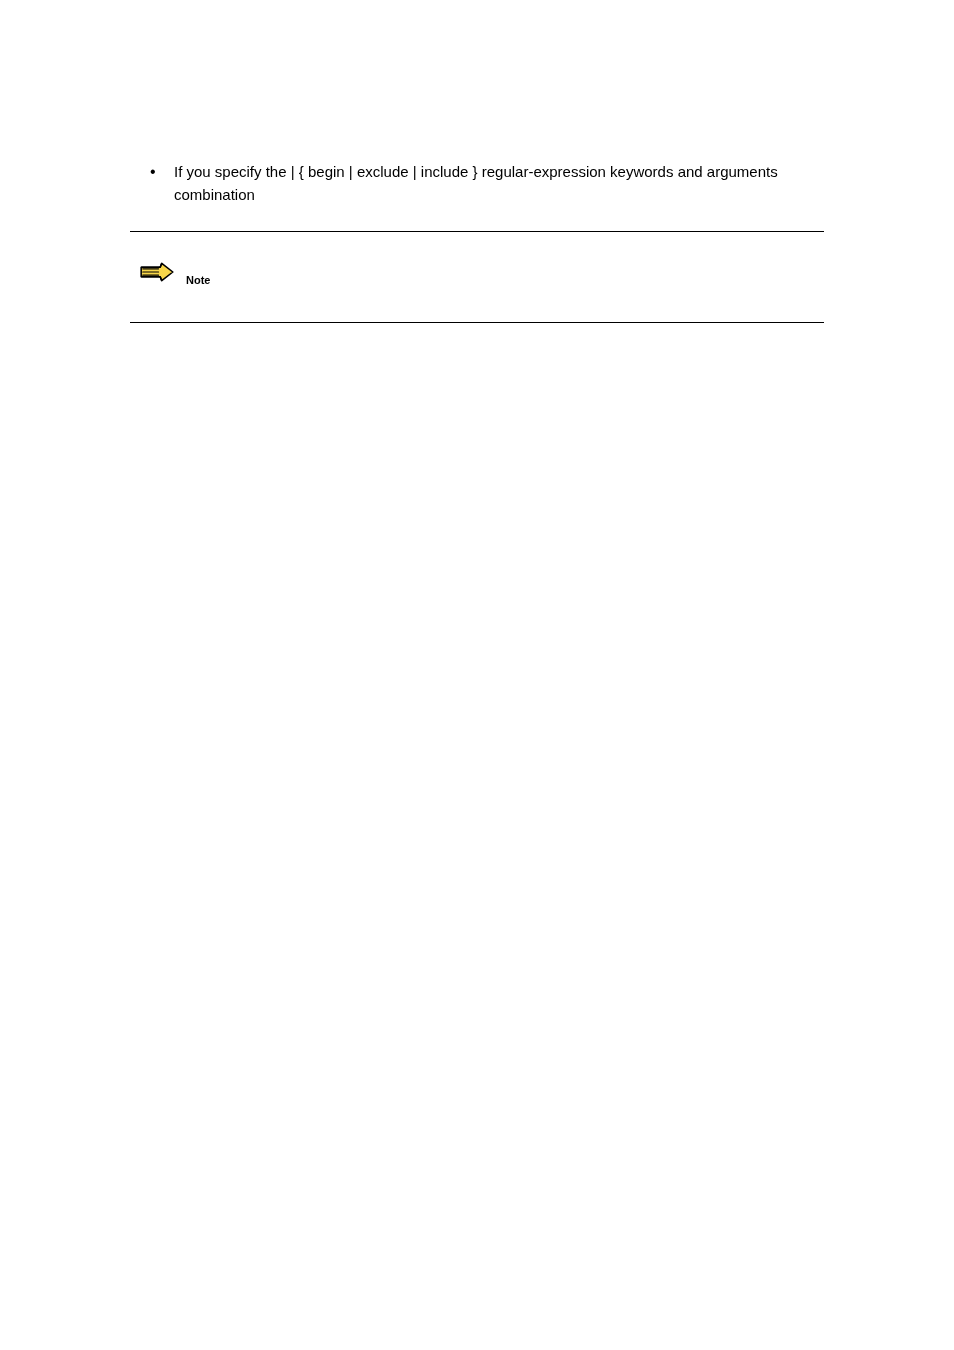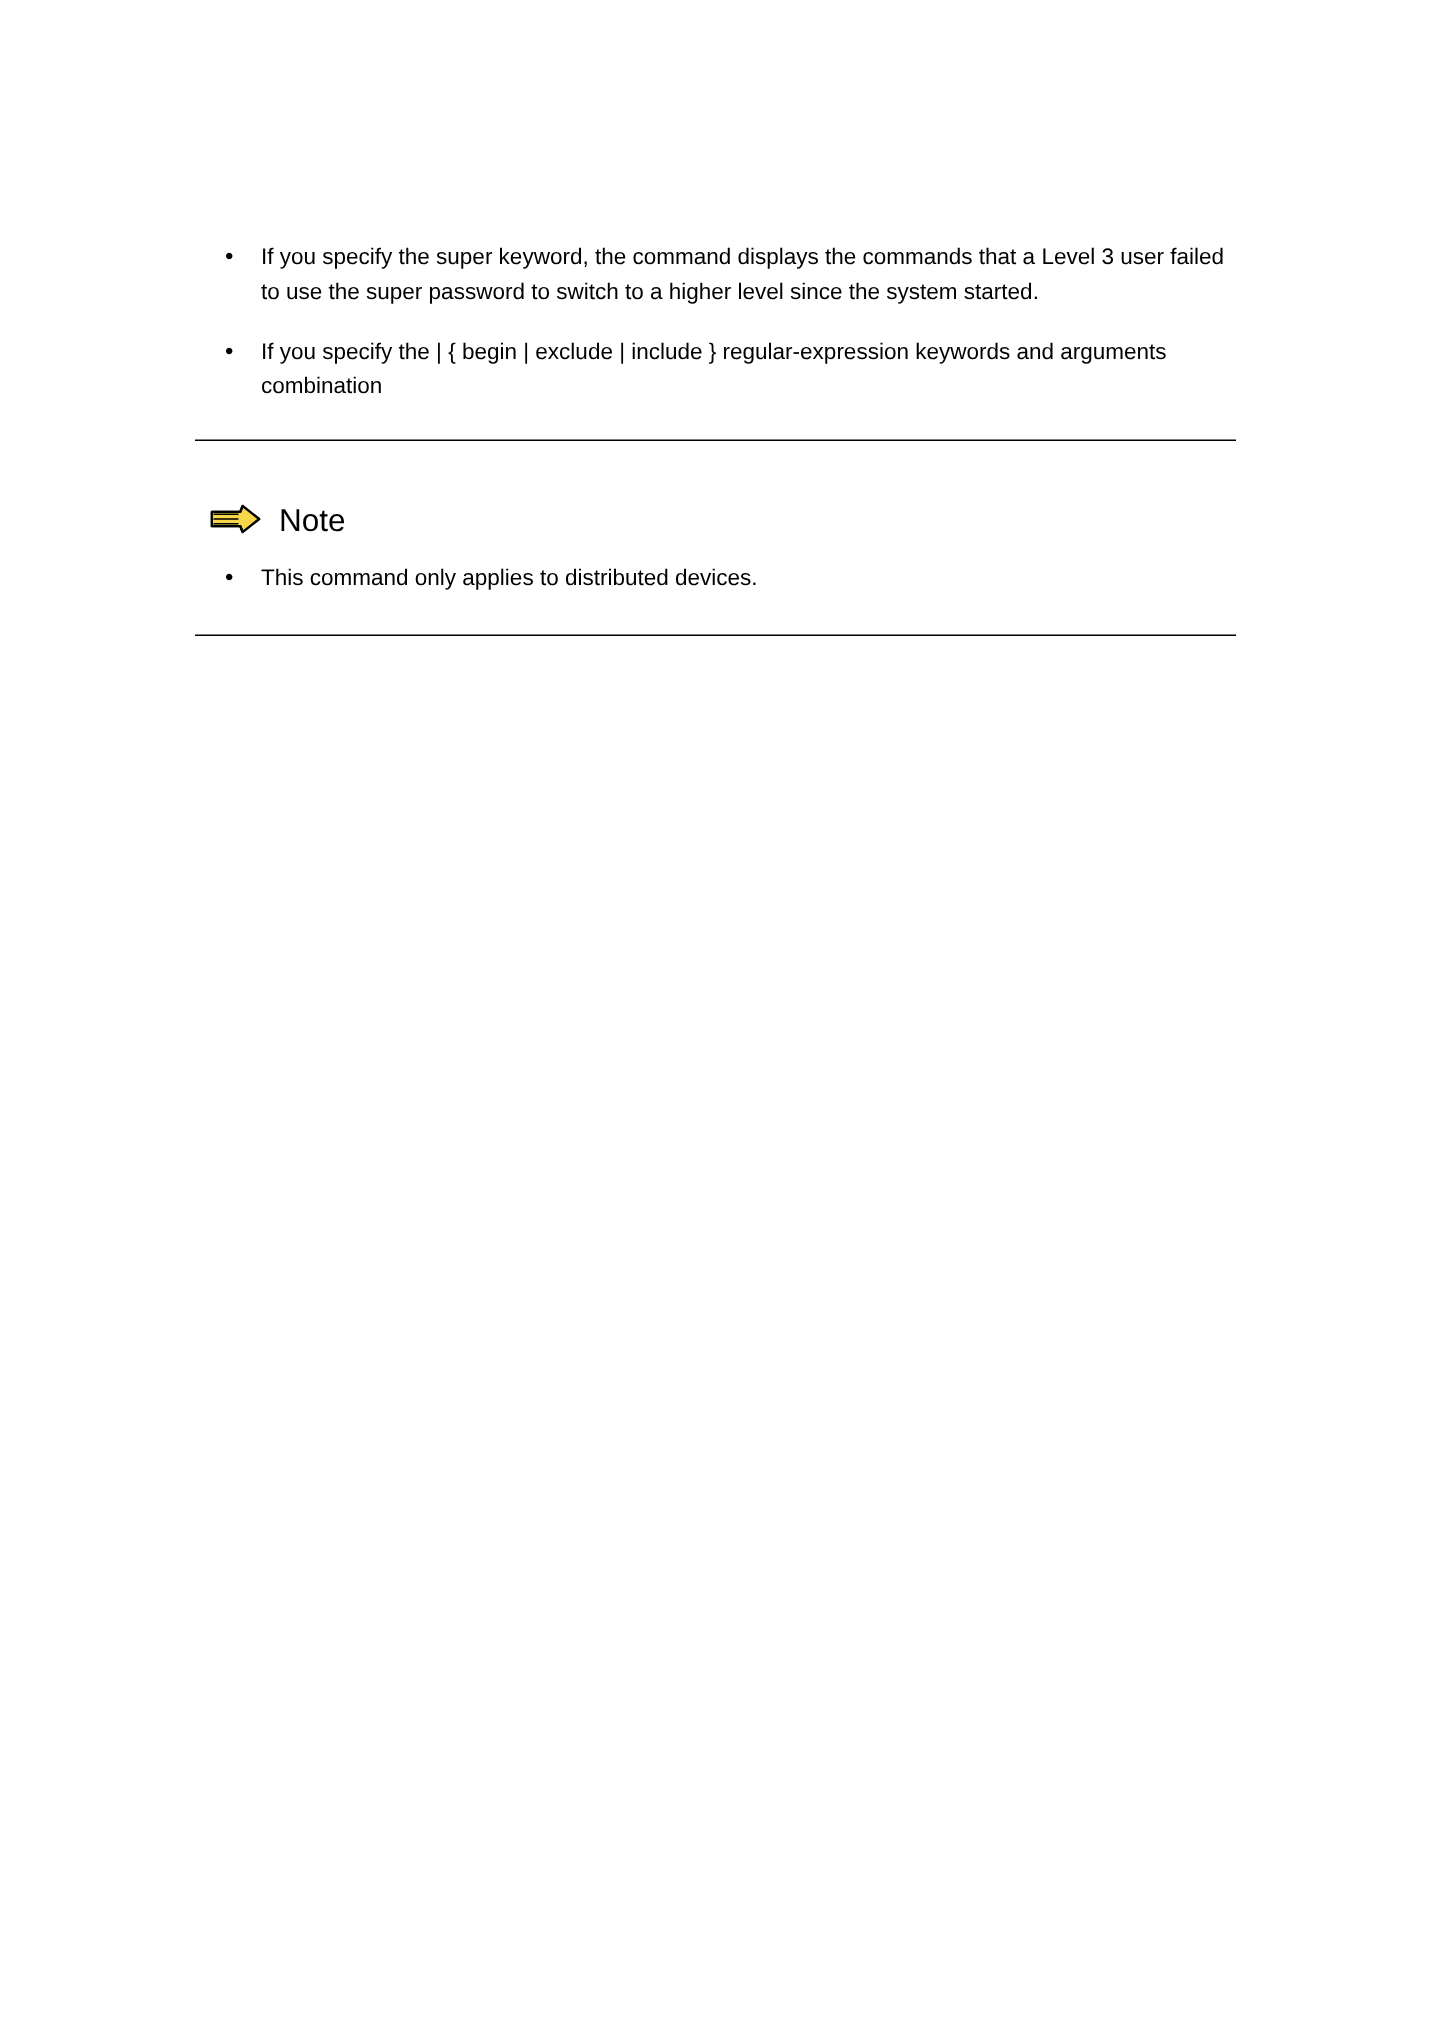--- a/index.html
+++ b/index.html
@@ -44,22 +44,22 @@
     align-items: flex-end;
     gap: 10px;
     margin: 10px 0 12px 8px;
   }
   .note-icon {
     width: 38px;
     height: 32px;
     flex-shrink: 0;
   }
   .note-label {
-    font-weight: normal;
-    font-size: 21px;
+    font-weight: bold;
+    font-size: 11px;
     padding-bottom: 2px;
     margin-top: 20px;
   }
   ul.notelist {
     list-style: none;
     margin-left: 20px;
   }
   ul.notelist > li {
     position: relative;
     padding-left: 24px;
@@ -75,38 +75,32 @@
     color: #000;
   }
 </style>
 </head>
 <body>
 
 <div class="content">
 
   <ul class="outer">
     <li>
-      <span>If you specify the super keyword, the command displays the commands that a Level 3 user failed to use the super password to switch to a higher level since the system started.</span>
-    </li>
-    <li>
       <span>If you specify the | { begin | exclude | include } regular-expression keywords and arguments combination</span>
     </li>
   </ul>
 
   <div class="note-block">
     <div class="note-header">
       <span class="note-icon">
         <svg viewBox="0 0 48 40" width="38" height="32">
           <path d="M4 14 L28 14 L30 9 L44 20 L30 31 L28 26 L4 26 Z" fill="#f7d64a" stroke="#000" stroke-width="2" stroke-linejoin="round"></path>
           <path d="M6 16 L26 16 M6 20 L26 20 M6 24 L26 24" stroke="#000" stroke-width="1.4" stroke-linecap="round"></path>
           <path d="M4 14 L28 14 L30 9 M4 26 L28 26 L30 31" fill="none" stroke="#000" stroke-width="2" stroke-linejoin="round"></path>
         </svg>
       </span>
       <span class="note-label">Note</span>
     </div>
     <ul class="notelist">
-      <li>
-        <span>This command only applies to distributed devices.</span>
-      </li>
     </ul>
   </div>
 
 </div>
 
 </body></html>

